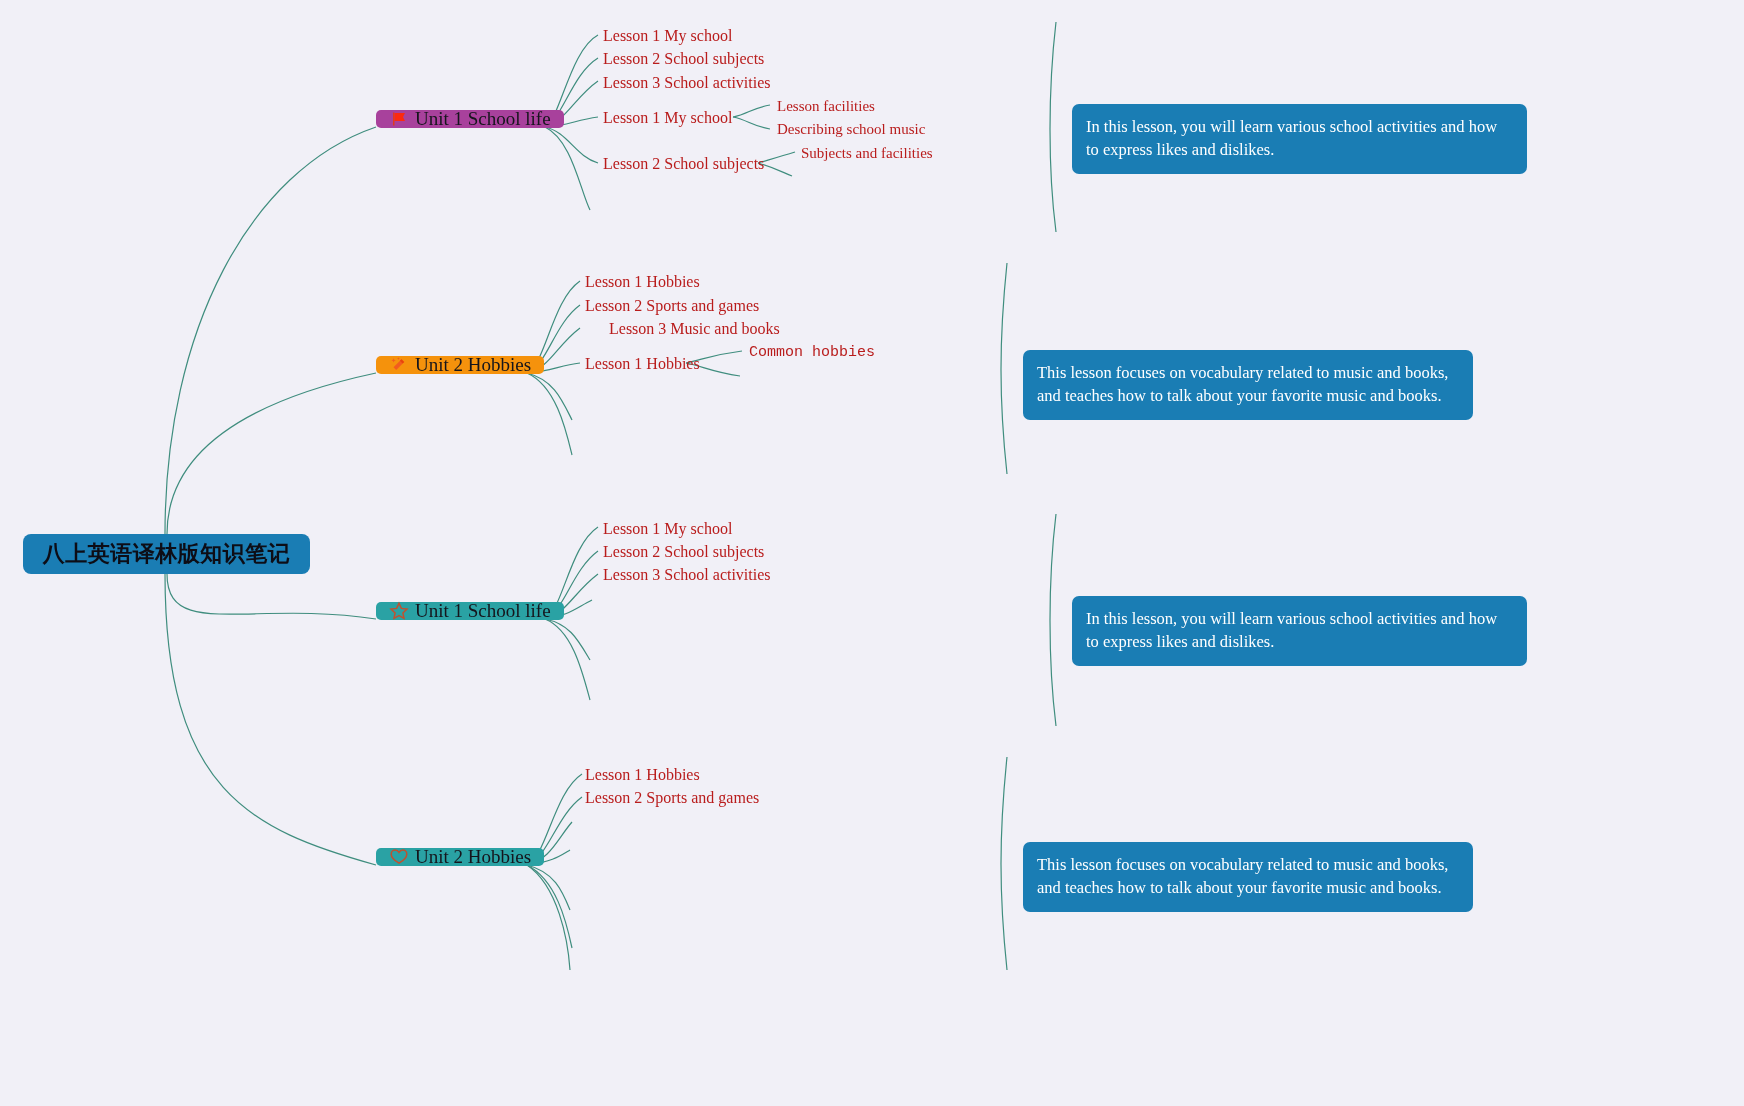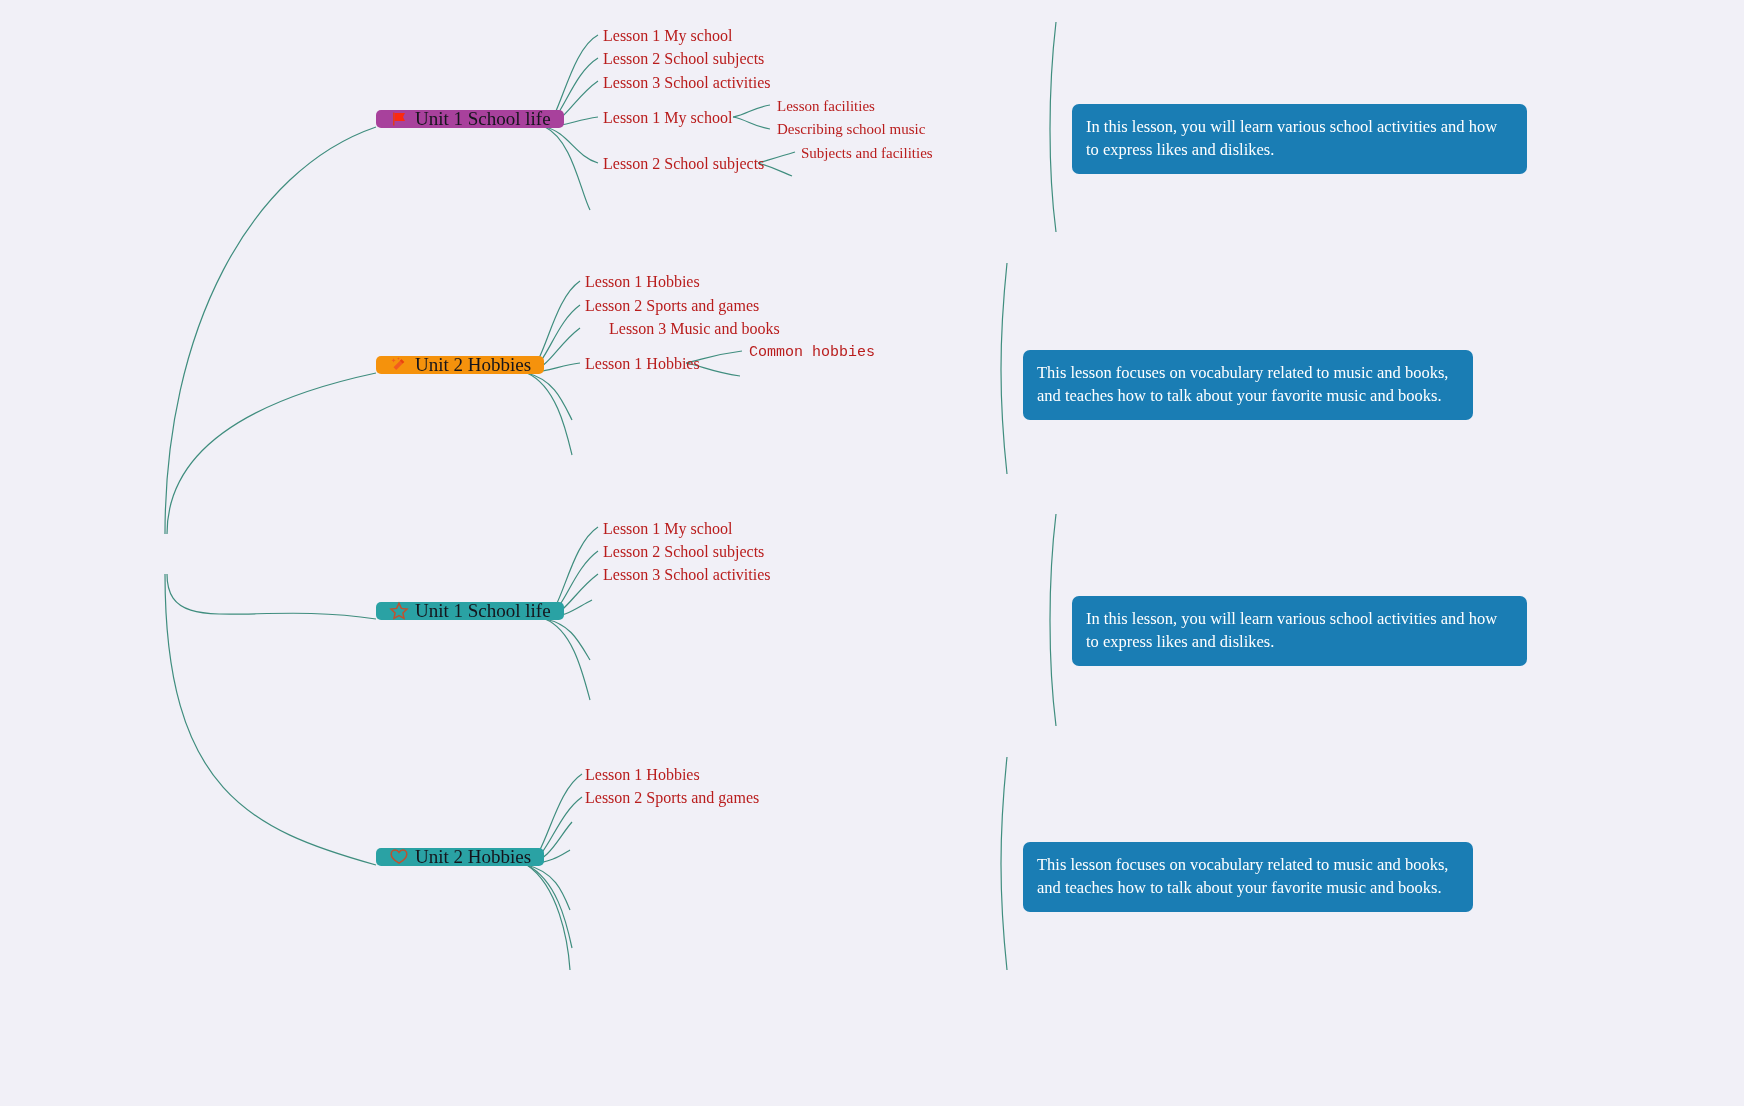--- a/index.html
+++ b/index.html
@@ -151,20 +151,23 @@
       <path d="M527,865 C556,880 566,920 572,948"></path>
       <path d="M527,865 C558,886 568,940 570,970"></path>
 
       <path d="M1056,22 C1048,90 1048,170 1056,232"></path>
       <path d="M1007,263 C999,340 999,400 1007,474"></path>
       <path d="M1056,514 C1048,580 1048,662 1056,726"></path>
       <path d="M1007,757 C999,834 999,894 1007,970"></path>
     </g>
   </svg>
 
+  <div class="root-node">
+    <span>八上英语译林版知识笔记</span>
+  </div>
 
   <div class="unit-node u1">
     <span class="unit-icon">
       <svg width="18" height="18" viewBox="0 0 18 18">
         <rect x="3" y="2.5" width="1.5" height="13" fill="#e03a1c"></rect>
         <path d="M4.5,3 H15 L13,7 L15,11 H4.5 Z" fill="#fb2a10"></path>
       </svg>
     </span>
     <span class="unit-label">Unit 1 School life</span>
   </div>

